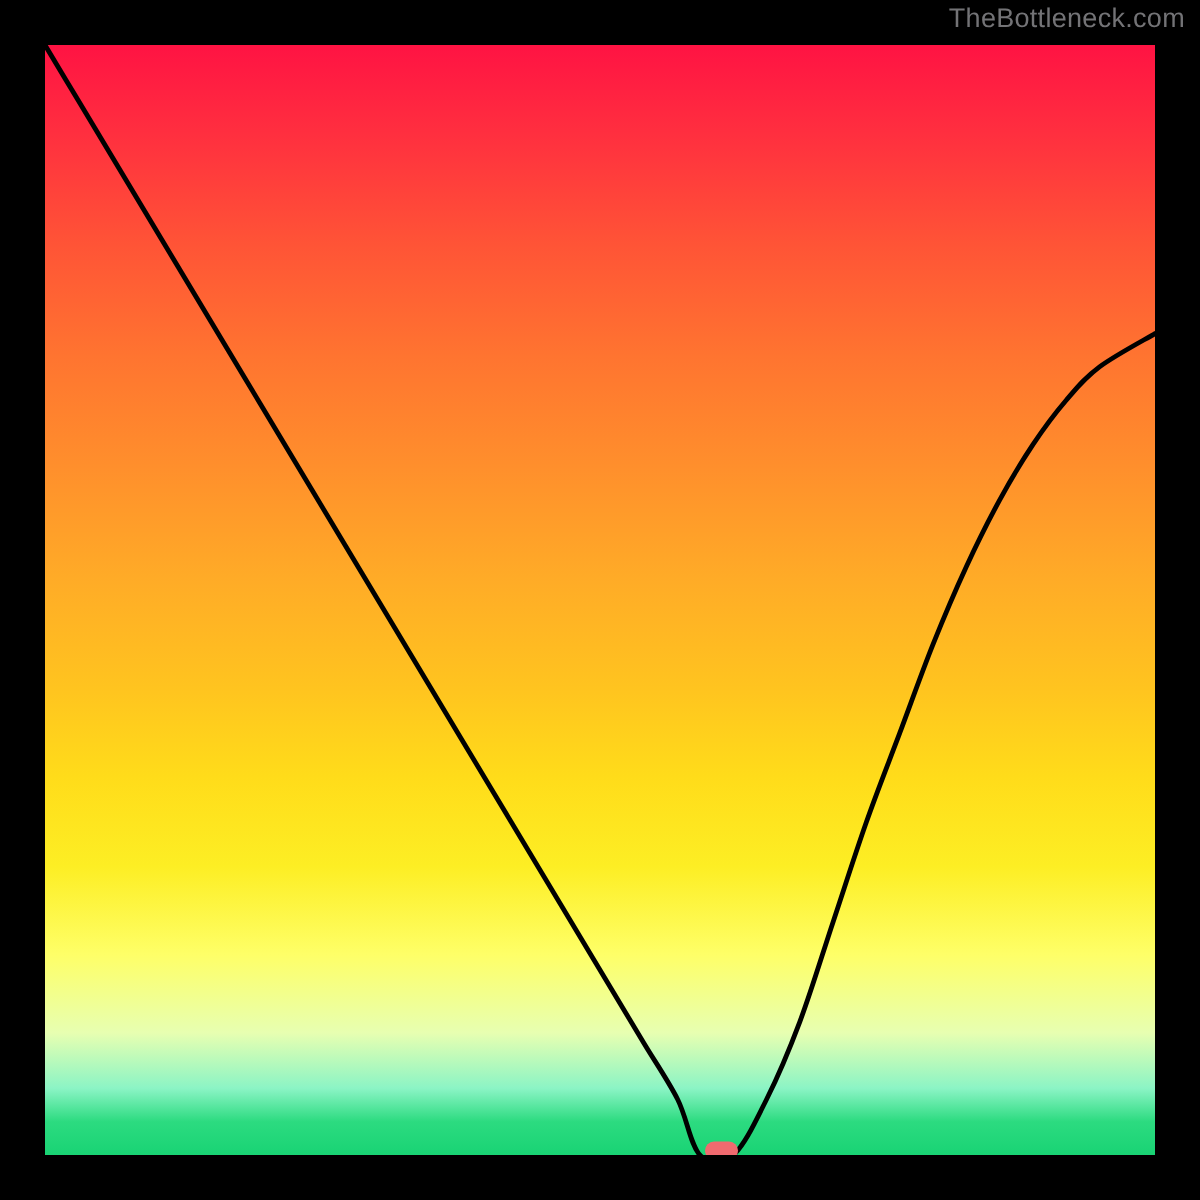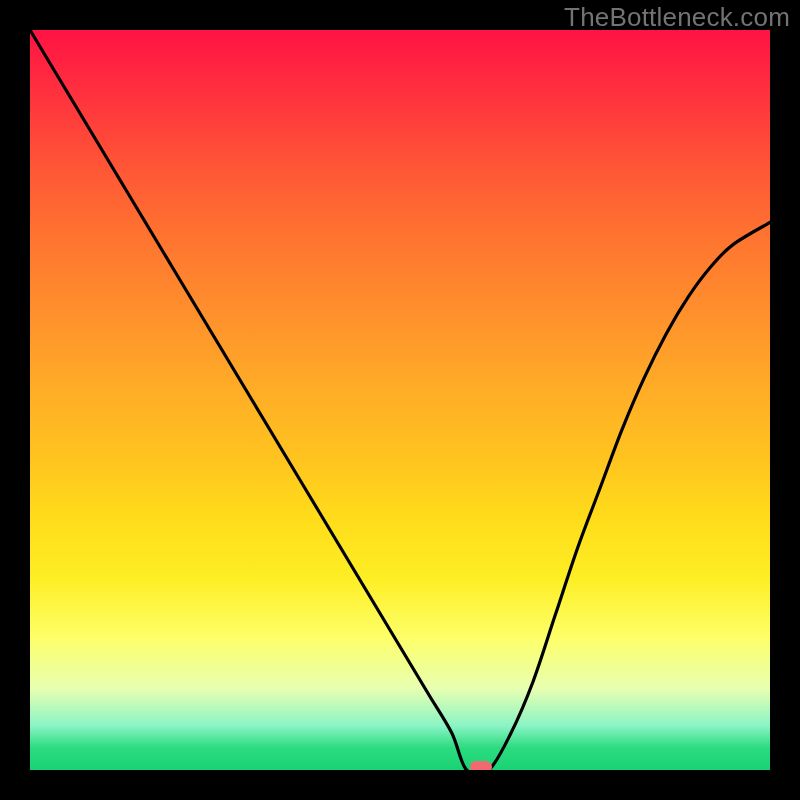--- a/index.html
+++ b/index.html
@@ -15,21 +15,21 @@
     position: relative;
     width: 800px;
     height: 800px;
     background: #000;
   }
   .watermark {
     position: absolute;
     top: 2px;
     right: 10px;
     color: #737376;
-    font-size: 26px;
+    font-size: 18px;
     font-weight: 500;
     letter-spacing: 0.2px;
     z-index: 20;
     user-select: none;
   }
   .plot-area {
     position: absolute;
     left: 30px;
     top: 30px;
     width: 740px;

